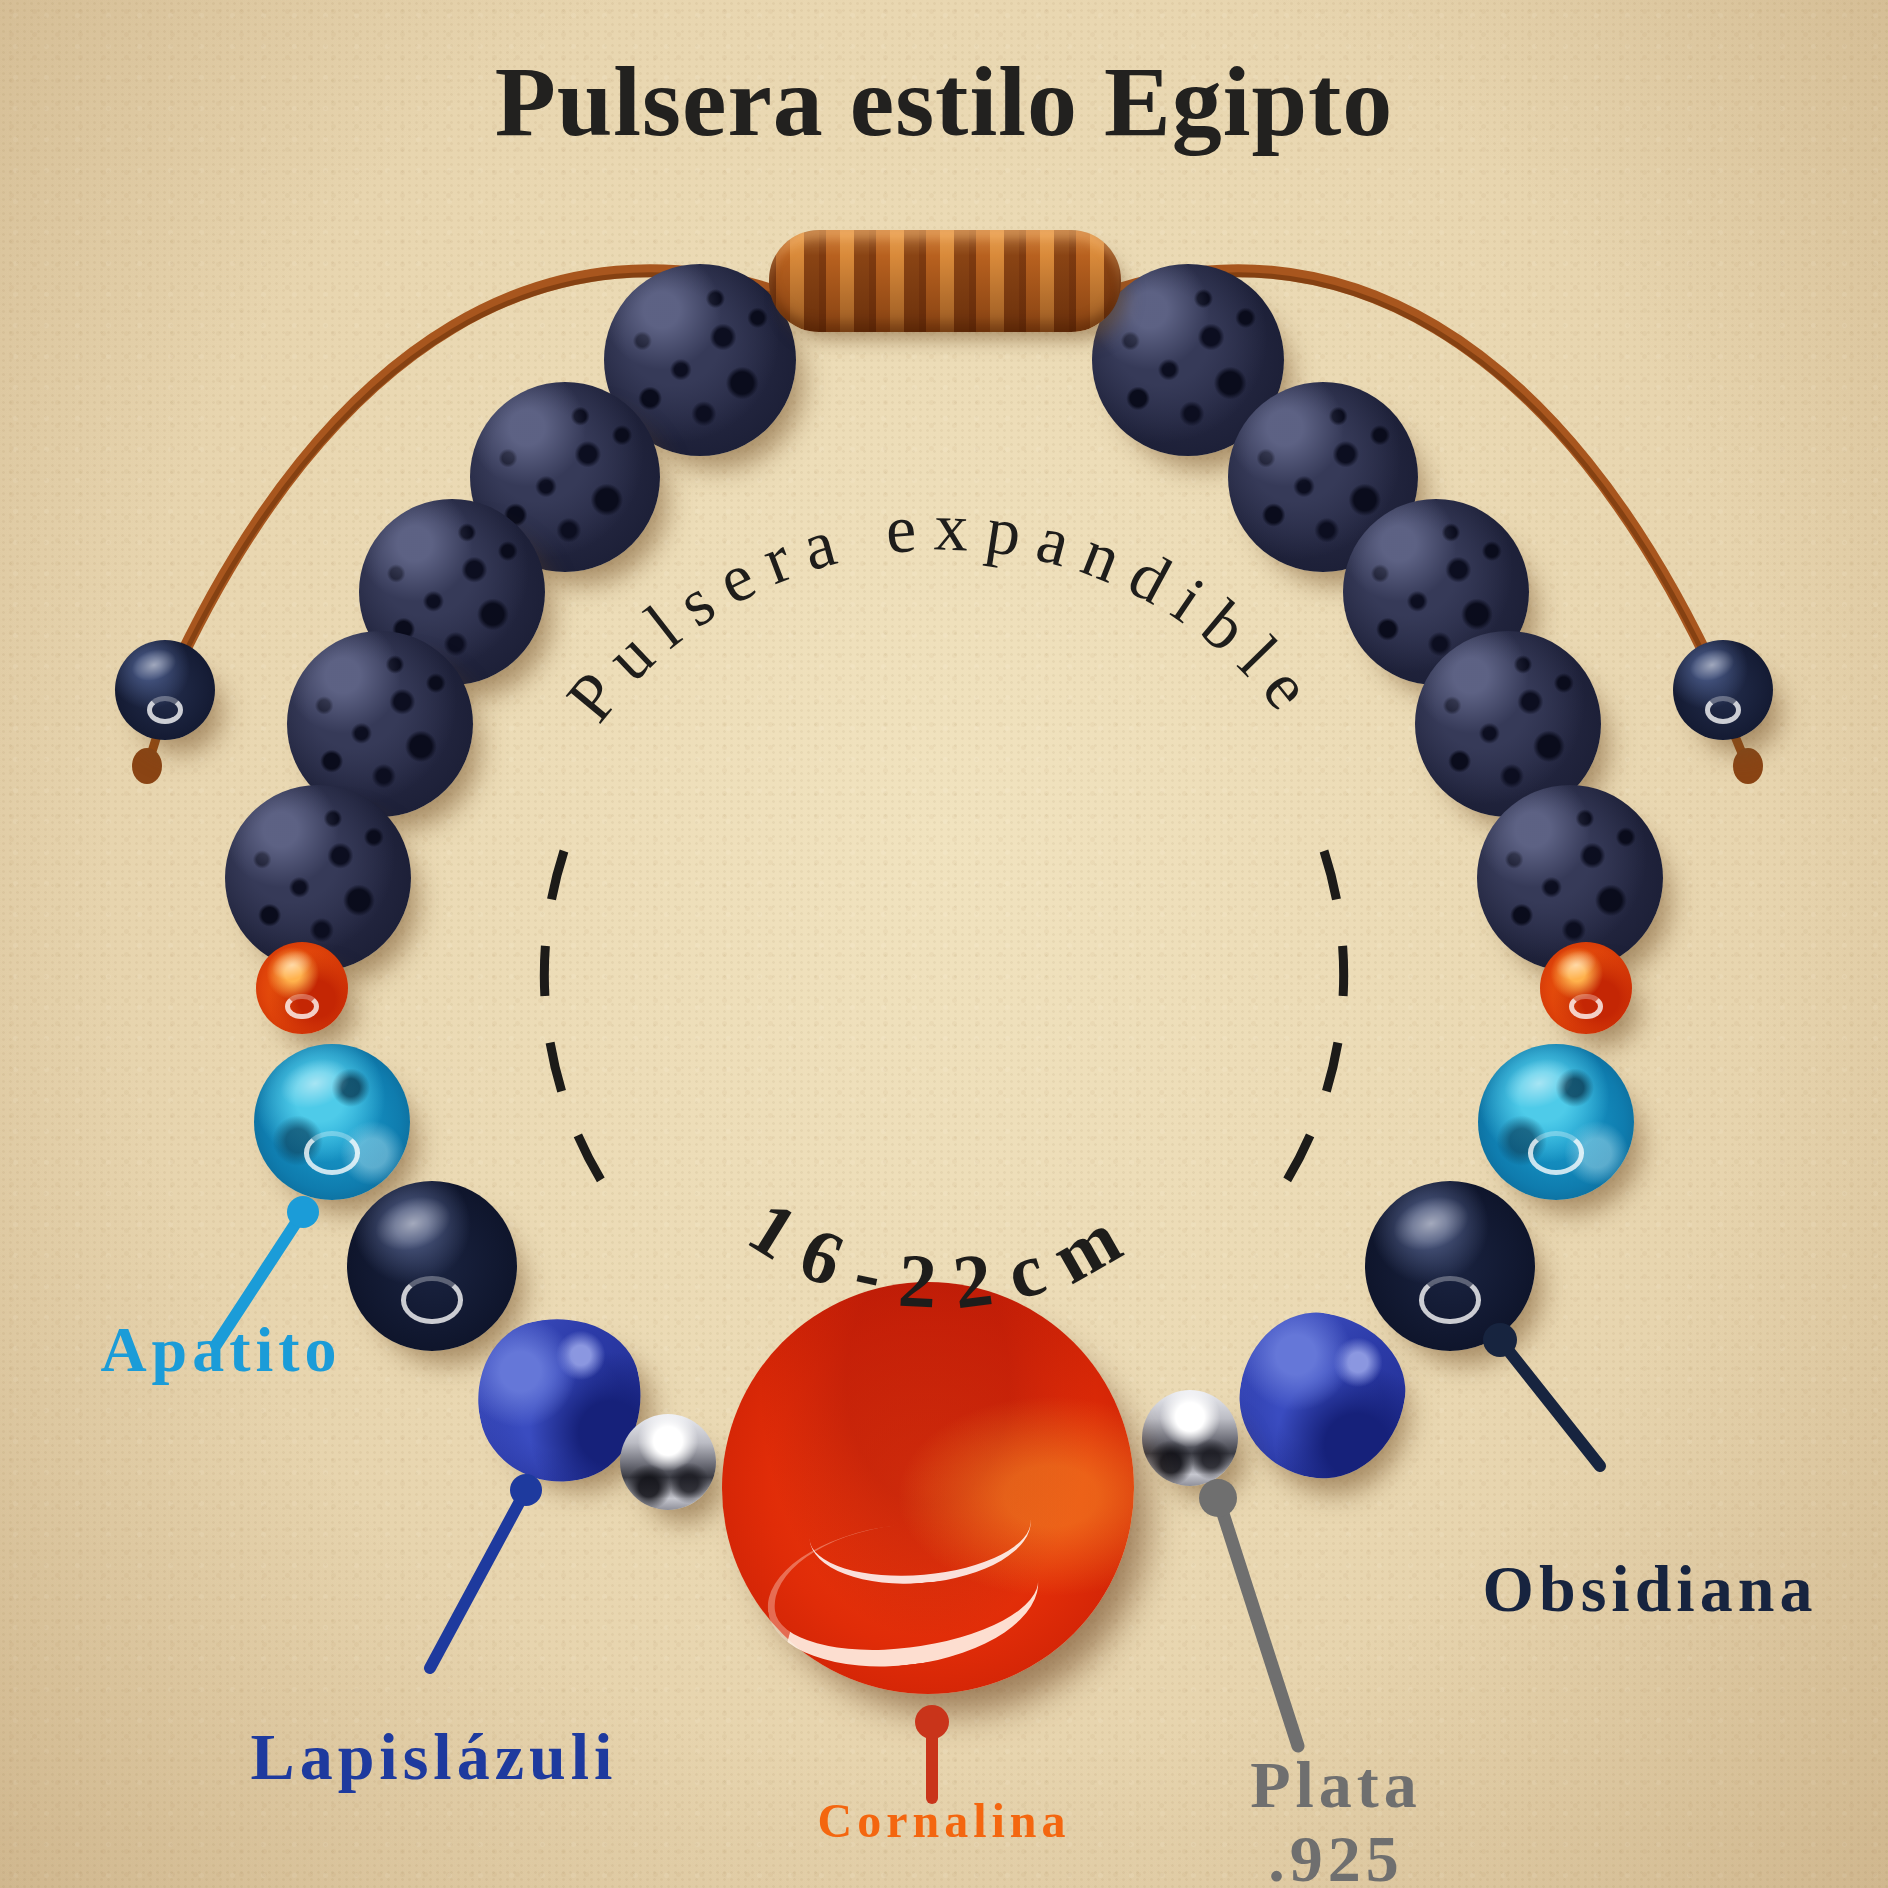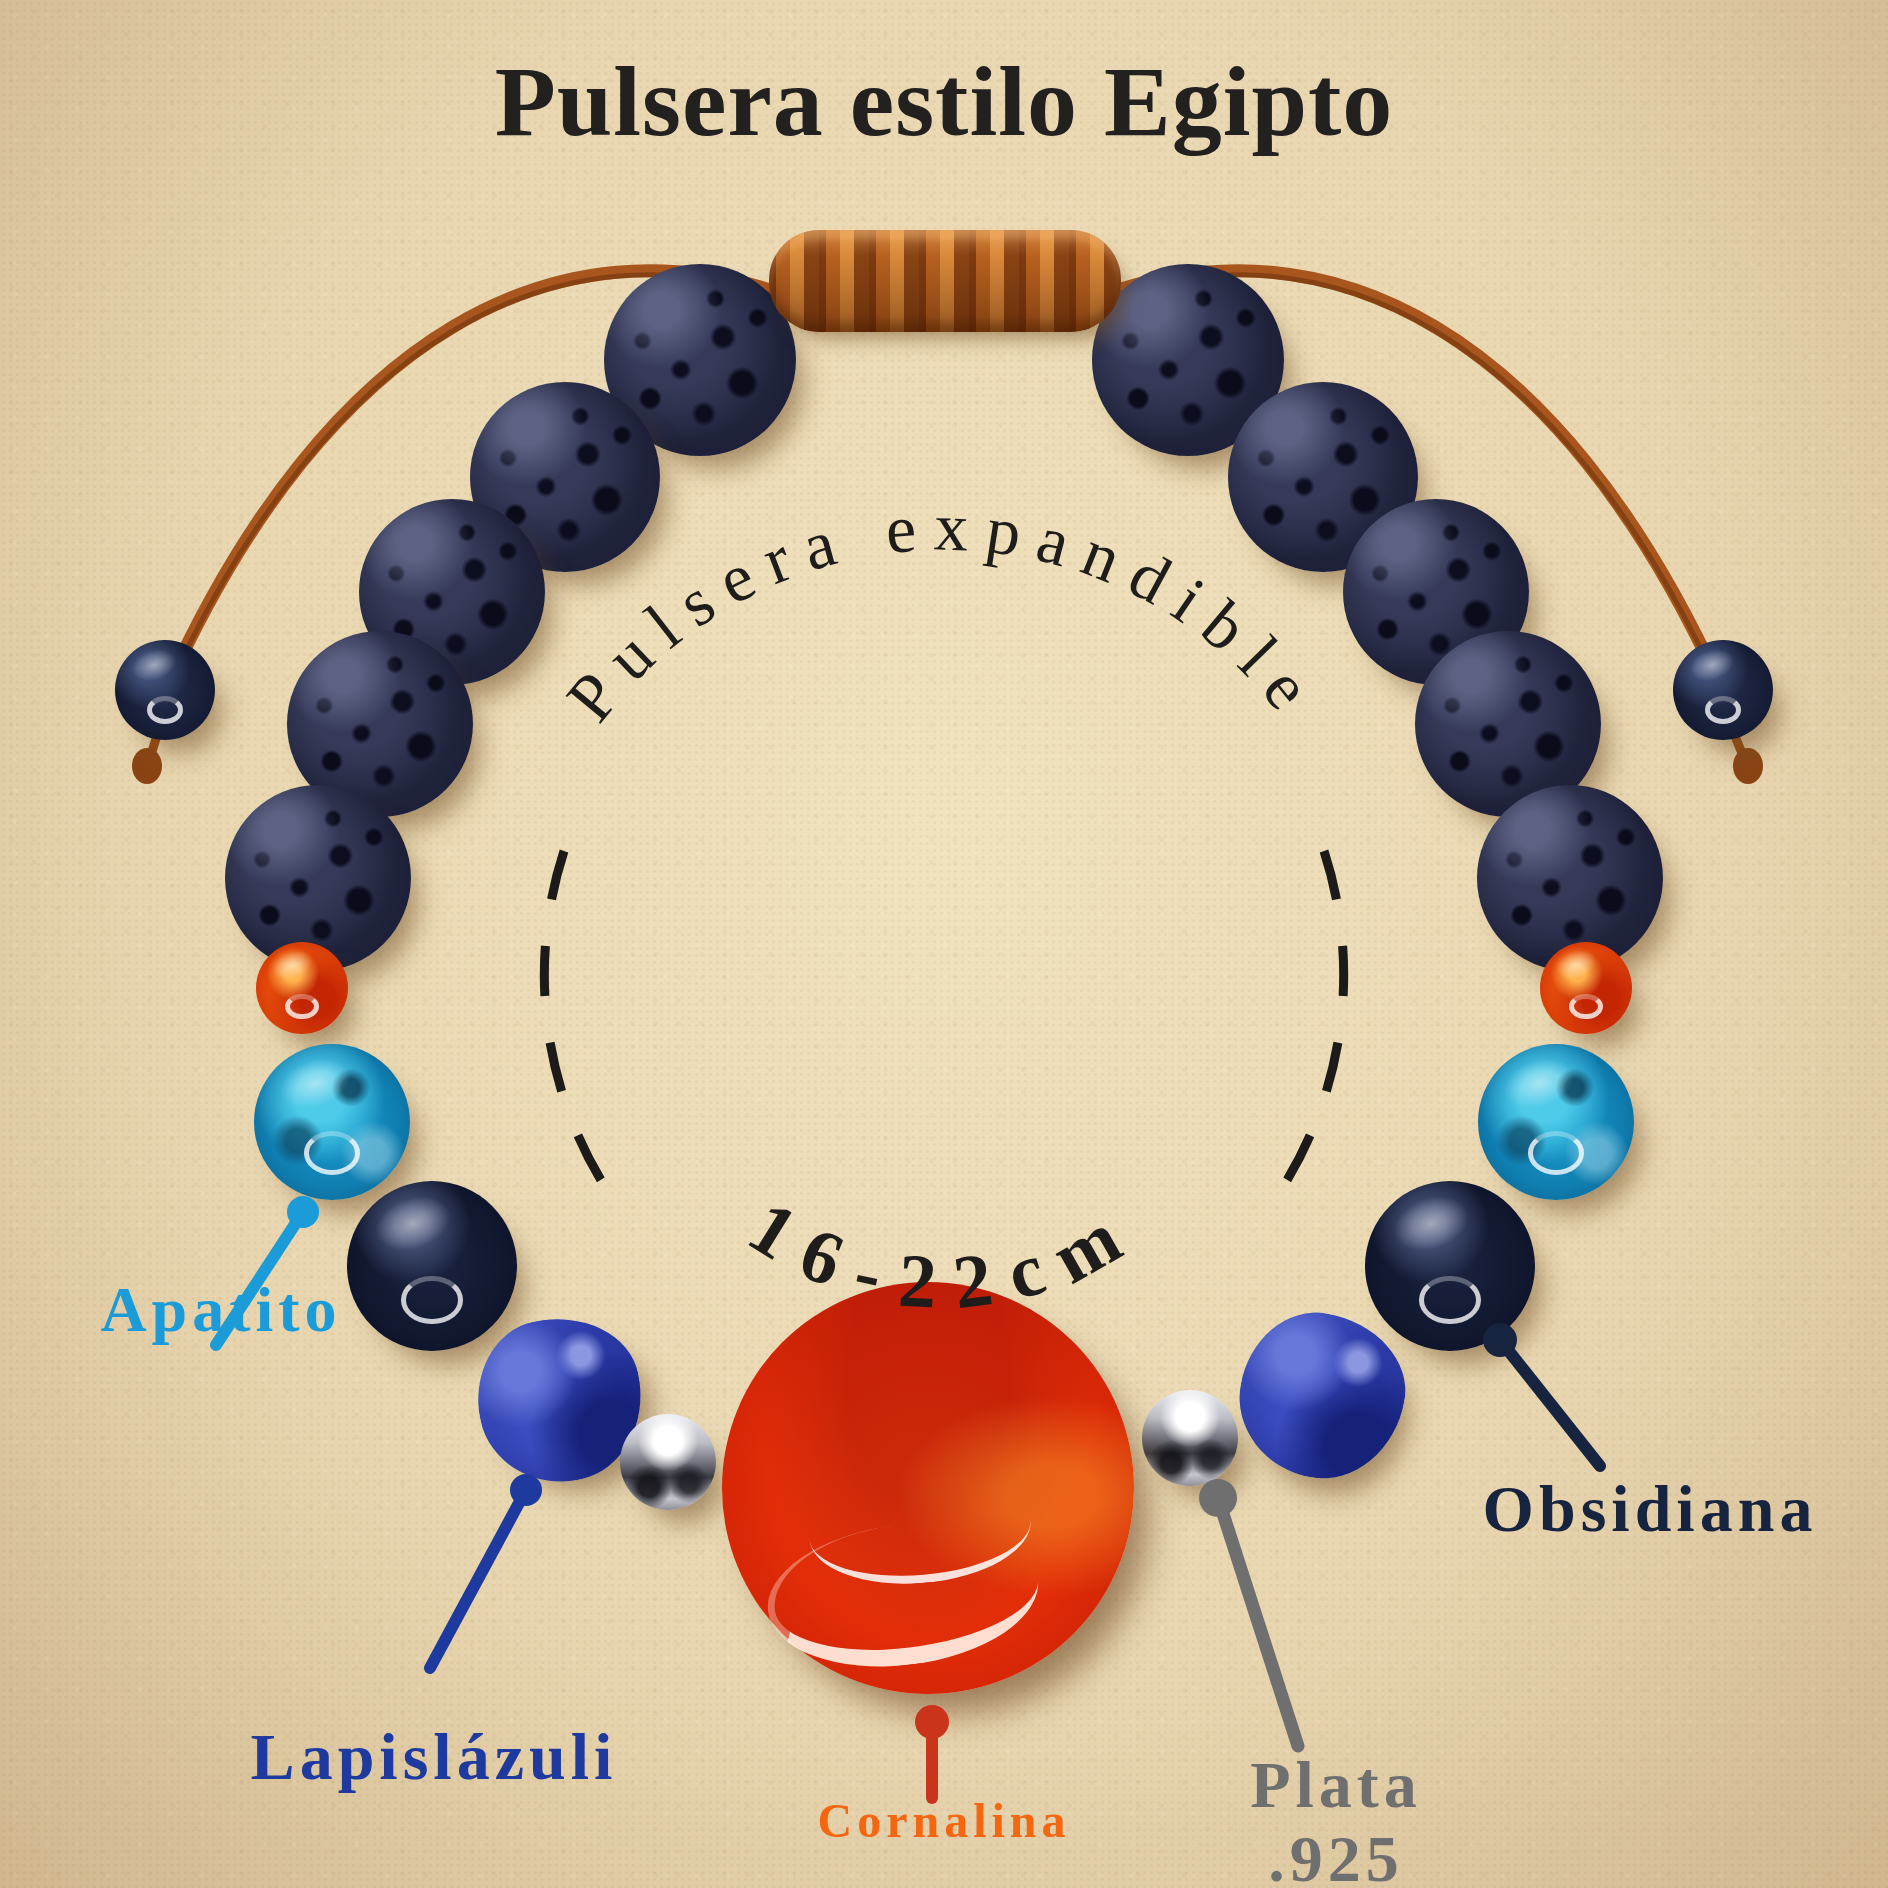--- a/index.html
+++ b/index.html
@@ -208,20 +208,20 @@
           <circle cx="1218" cy="1498" r="19" fill="#6f6f6f"></circle>
         </g>
         <g>
           <line x1="1600" y1="1466" x2="1500" y2="1340" stroke="#17243f" stroke-width="12" stroke-linecap="round"></line>
           <circle cx="1500" cy="1340" r="17" fill="#17243f"></circle>
         </g>
       </g>
   </svg>
 
   <div id="labels">
-      <div class="label" style="left: 221px; top: 1274px; color: rgb(27, 156, 216); font-size: 64px;">Apatito</div>
+      <div class="label" style="left: 221px; top: 1314px; color: rgb(27, 156, 216); font-size: 64px;">Apatito</div>
       <div class="label" style="left: 434px; top: 1720px; color: rgb(30, 58, 158); font-size: 66px;">Lapislázuli</div>
       <div class="label" style="left: 944px; top: 1794px; color: rgb(244, 102, 15); font-size: 48px;">Cornalina</div>
       <div class="label" style="left: 1336px; top: 1748px; color: rgb(111, 111, 111); font-size: 66px;">Plata
 .925</div>
-      <div class="label" style="left: 1650px; top: 1472px; color: rgb(23, 36, 63); font-size: 66px;">Obsidiana</div>
+      <div class="label" style="left: 1650px; top: 1552px; color: rgb(23, 36, 63); font-size: 66px;">Obsidiana</div>
     </div>
 </div>
 
 </body></html>

